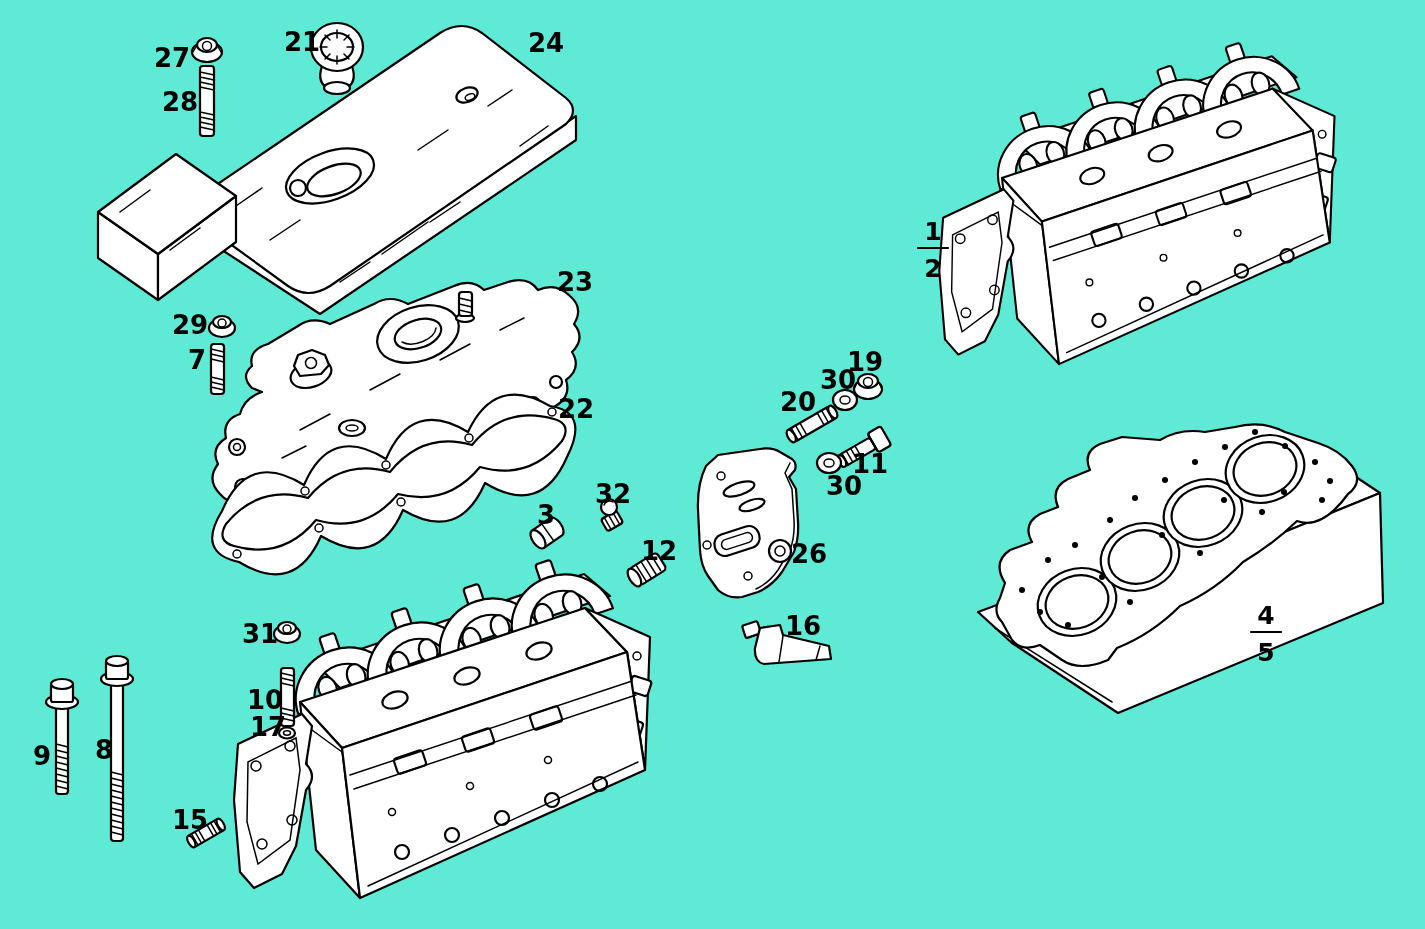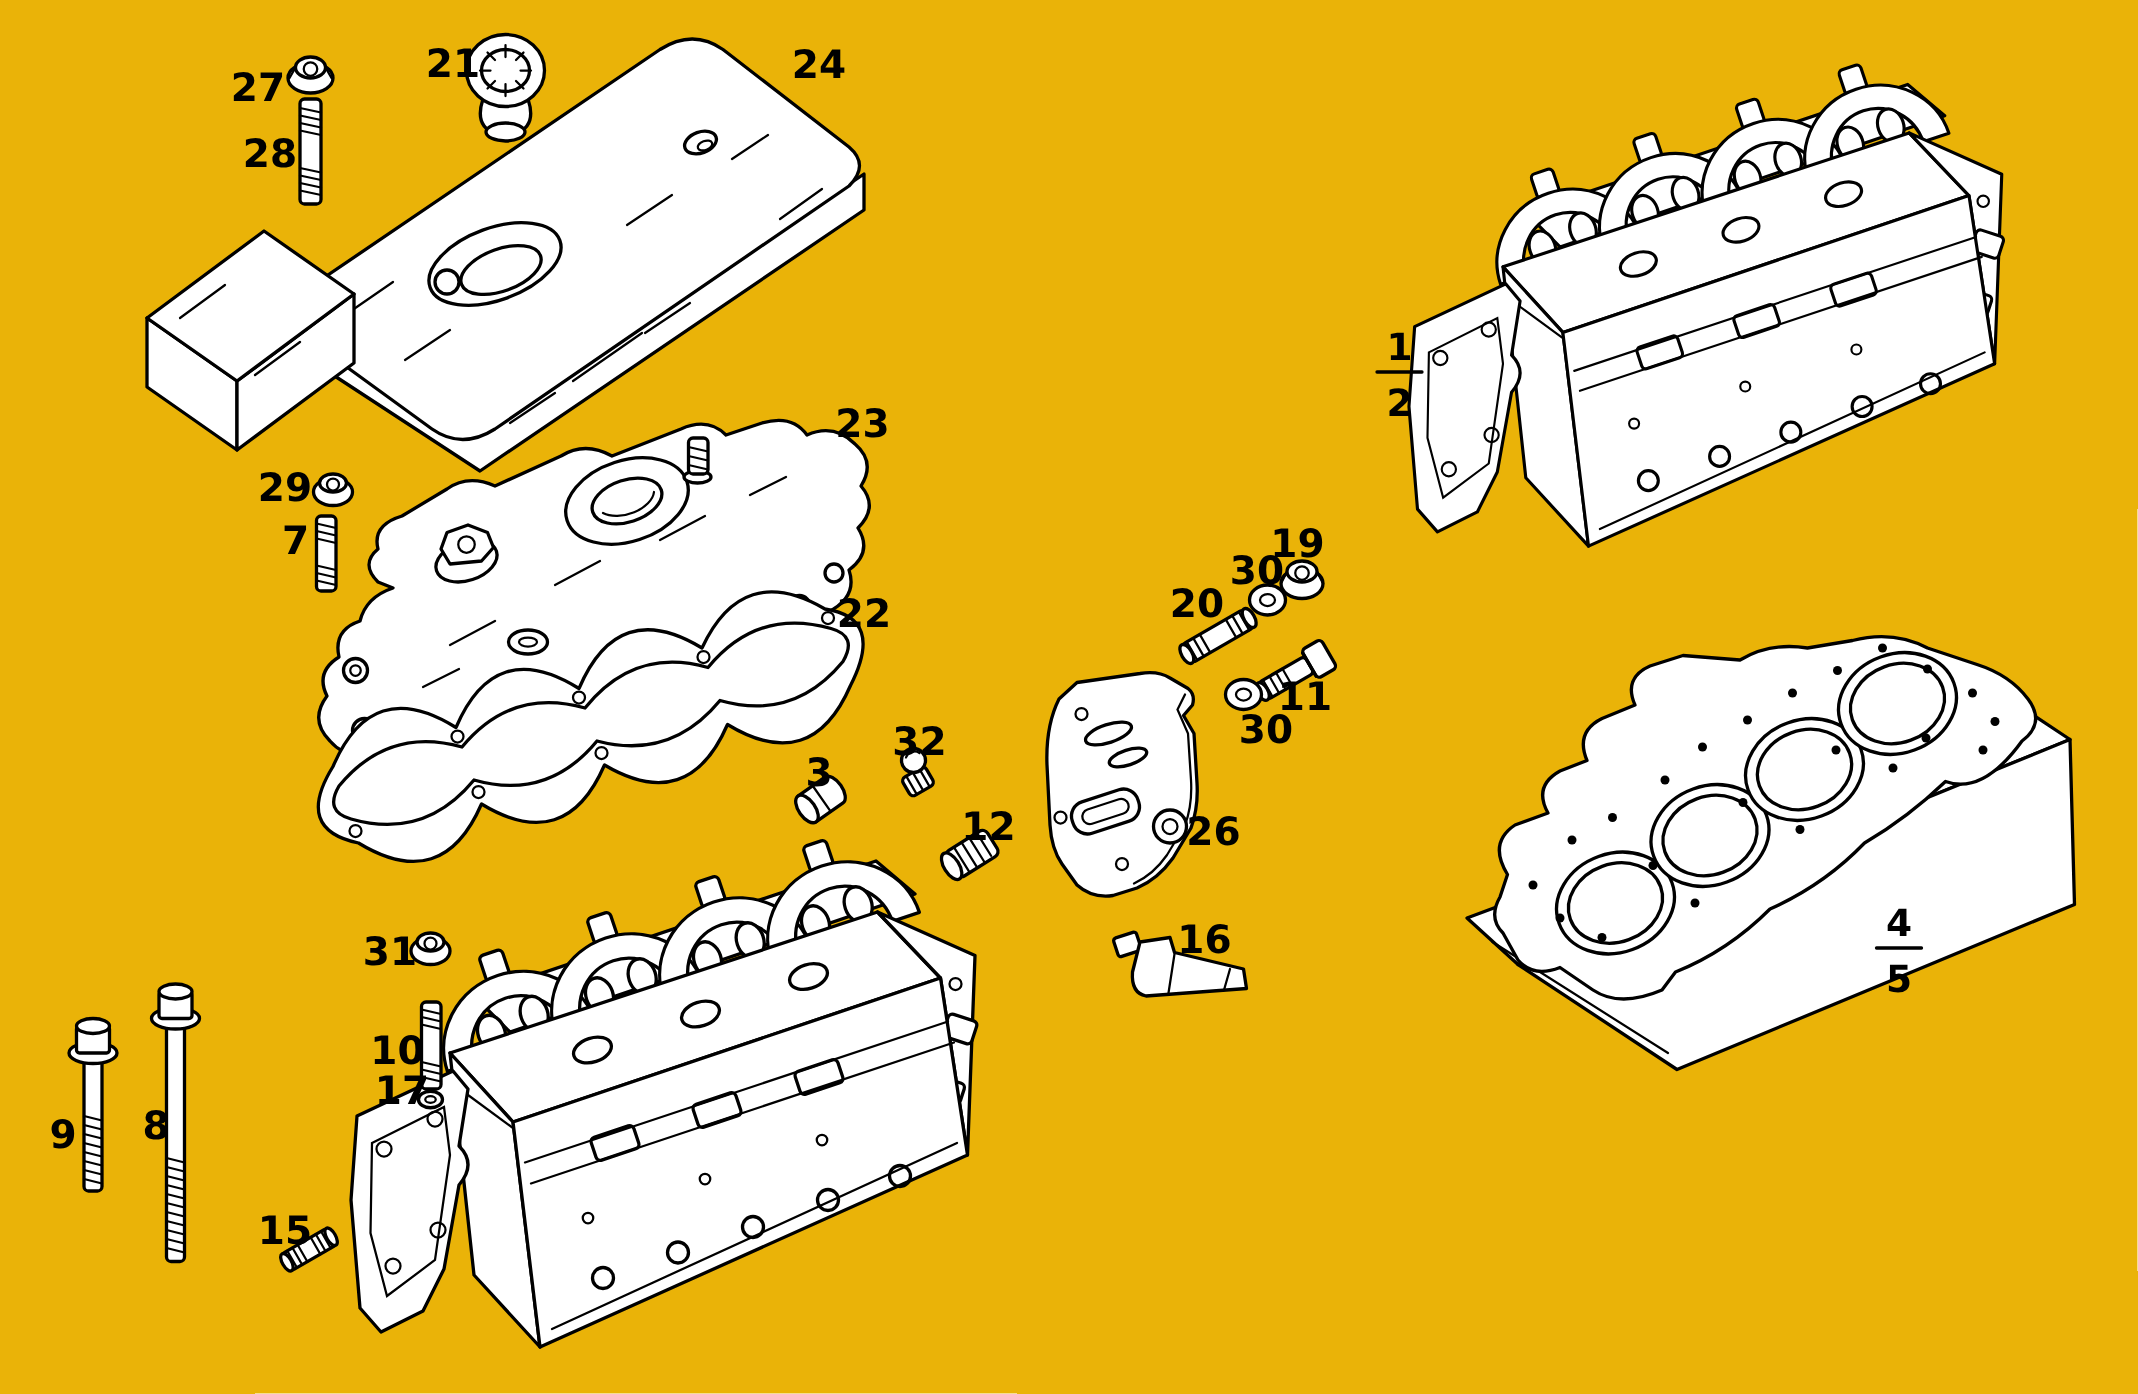--- a/index.html
+++ b/index.html
@@ -1,16 +1,16 @@
 <!DOCTYPE html>
 <html><head>
 <meta charset="utf-8">
 <style>
   html,body{margin:0;padding:0;background:#ffffff;}
-  .stage{position:relative;width:1425px;height:929px;background:#eab308;overflow:hidden;
+  .stage{position:relative;width:1425px;height:929px;background:#5eead4;overflow:hidden;
          font-family:"DejaVu Sans", sans-serif;}
   svg{position:absolute;left:0;top:0;}
   .ln{fill:none;stroke:#000;stroke-width:2.2;stroke-linecap:round;stroke-linejoin:round;}
   .s{fill:#fff;stroke:#000;stroke-width:2.2;stroke-linecap:round;stroke-linejoin:round;}
   .thin{fill:none;stroke:#000;stroke-width:1.5;stroke-linecap:round;}
   .dot{fill:#000;stroke:none;}
   .lbl{font:700 26px "DejaVu Sans", sans-serif;fill:#000;text-anchor:middle;}
   .lblf{font:700 25px "DejaVu Sans", sans-serif;fill:#000;text-anchor:middle;}
 </style>
 </head>

